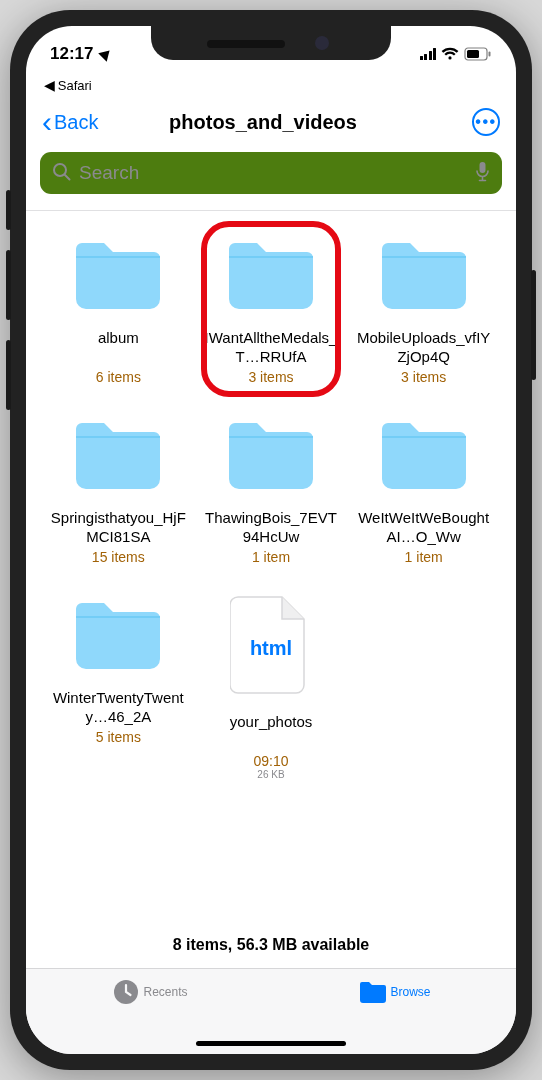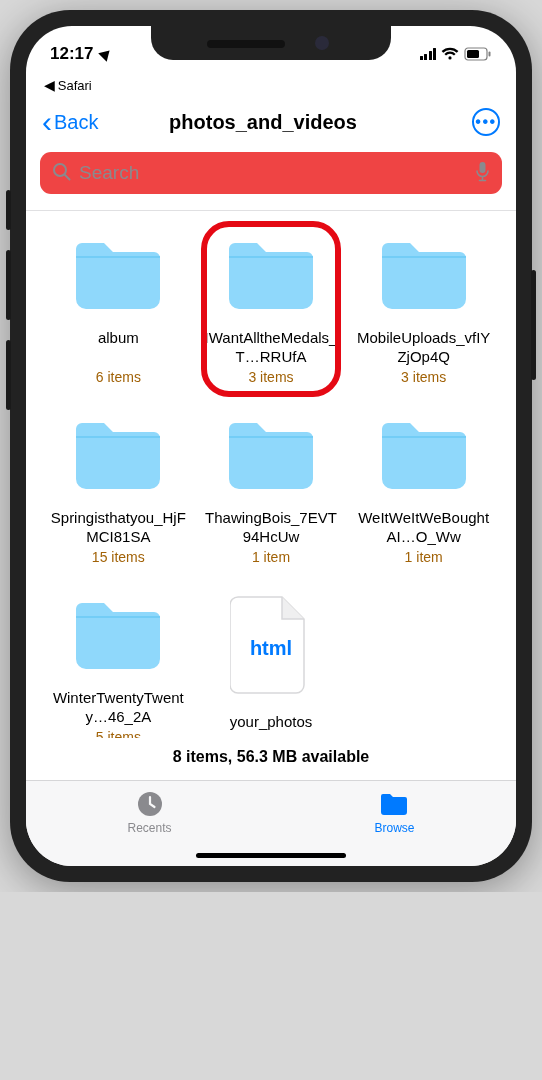--- a/index.html
+++ b/index.html
@@ -5,21 +5,21 @@
     * { box-sizing: border-box; margin: 0; padding: 0; }
     body {
       font-family: -apple-system, BlinkMacSystemFont, "Segoe UI", Helvetica, Arial, sans-serif;
       background: #d8d8d8;
       display: flex;
       justify-content: center;
       padding: 10px 0;
     }
     .device {
       width: 522px;
-      height: 872px;
+      height: 1060px;
       background: #222;
       border-radius: 60px;
       padding: 16px;
       position: relative;
       box-shadow: 0 8px 40px rgba(0,0,0,0.35);
     }
     .side-btn {
       position: absolute;
       background: #1a1a1a;
       border-radius: 4px;
@@ -127,21 +127,21 @@
       width: 28px; height: 28px;
       border: 2px solid #007aff;
       border-radius: 50%;
       display: flex; align-items: center; justify-content: center;
       color: #007aff;
       cursor: pointer;
     }
     .nav-more span { font-size: 16px; letter-spacing: 1.5px; line-height: 1; font-weight: 700;}
     .search-wrap { padding: 4px 14px 10px; }
     .search-field {
-      background: #ef4444;
+      background: #4d7c0f;
       border-radius: 11px;
       height: 42px;
       display: flex;
       align-items: center;
       padding: 0 12px;
       gap: 8px;
     }
     .search-glass { color: #8a8a8e; }
     .search-input {
       flex: 1;
@@ -211,21 +211,21 @@
       height: 86px;
       background: #f7f7f8;
       border-top: 1px solid #d6d6d8;
       display: flex;
       justify-content: space-around;
       align-items: flex-start;
       padding-top: 8px;
     }
     .tab-item {
       display: flex;
-      flex-direction: column;
+      flex-direction: row;
       align-items: center;
       gap: 2px;
       font-size: 12px;
       color: #8a8a8e;
       cursor: pointer;
     }
     .tab-item.active { color: #007aff; }
     .tab-icon { width: 30px; height: 30px; display: flex; align-items: center; justify-content: center; }
     .home-ind {
       position: absolute;

